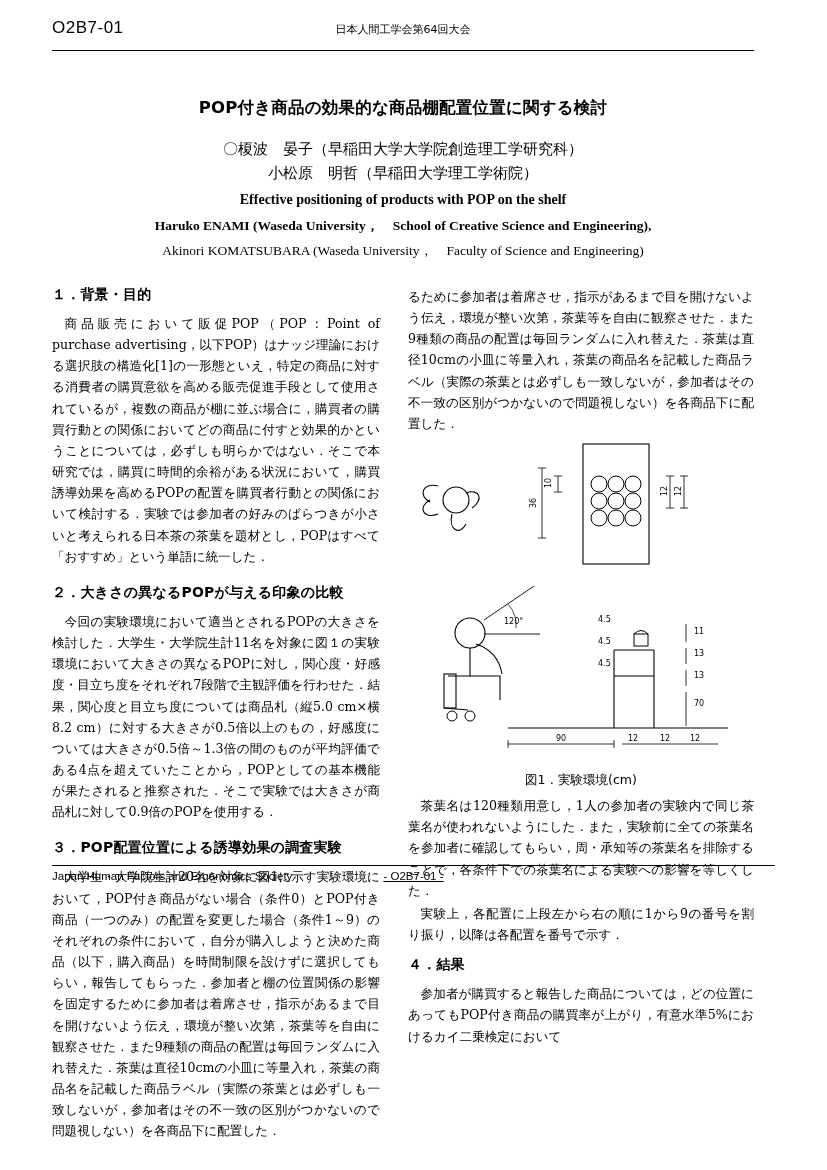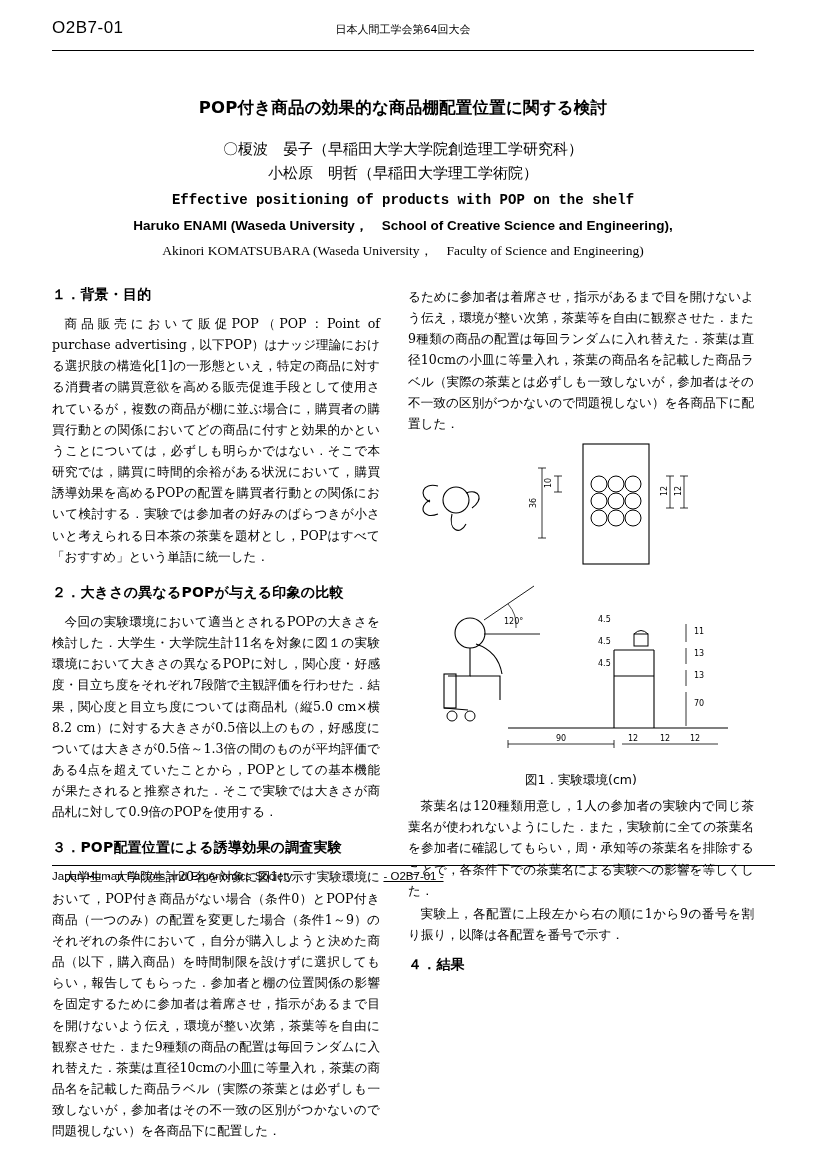--- a/index.html
+++ b/index.html
@@ -63,27 +63,27 @@
     font-family: "DejaVu Sans", sans-serif;
     font-size: 15px;
     margin-top: 21px;
   }
   .author-ja2 {
     font-family: "DejaVu Sans", sans-serif;
     font-size: 15px;
     margin-top: 5px;
   }
   .title-en {
-    font-family: Liberation Mono, monospace;
+    font-family: Liberation Serif, serif;
     font-weight: bold;
     font-size: 14px;
     margin-top: 9px;
   }
   .author-en {
-    font-family: Liberation Sans, sans-serif;
+    font-family: Liberation Serif, serif;
     font-weight: bold;
     font-size: 13.5px;
     margin-top: 9px;
   }
   .author-en2 {
     font-family: "Liberation Serif", serif;
     font-weight: normal;
     font-size: 13.5px;
     margin-top: 7px;
   }
@@ -273,20 +273,21 @@
           <line x1="278" y1="306" x2="310" y2="306" stroke="#000" stroke-width="0.8"></line>
         </svg>
         <div class="figcaption">図1．実験環境(cm)</div>
       </div>
 
       <p class="body">茶葉名は120種類用意し，1人の参加者の実験内で同じ茶葉名が使われないようにした．また，実験前に全ての茶葉名を参加者に確認してもらい，周・承知等の茶葉名を排除することで，各条件下での茶葉名による実験への影響を等しくした．</p>
       <p class="body">実験上，各配置に上段左から右の順に1から9の番号を割り振り，以降は各配置を番号で示す．</p>
 
       <div class="gap-s"></div>
       <h2 class="section">４．結果</h2>
+      <p class="body">参加者が購買すると報告した商品については，どの位置にあってもPOP付き商品の購買率が上がり，有意水準5%におけるカイ二乗検定において</p>
     </div>
   </div>
 
   <div class="rule-bottom"></div>
   <div class="footer">
     <span class="society">Japan Human Factors and Ergonomics Society</span>
     <span class="pageno">- O2B7-01 -</span>
   </div>
 </div>
 

